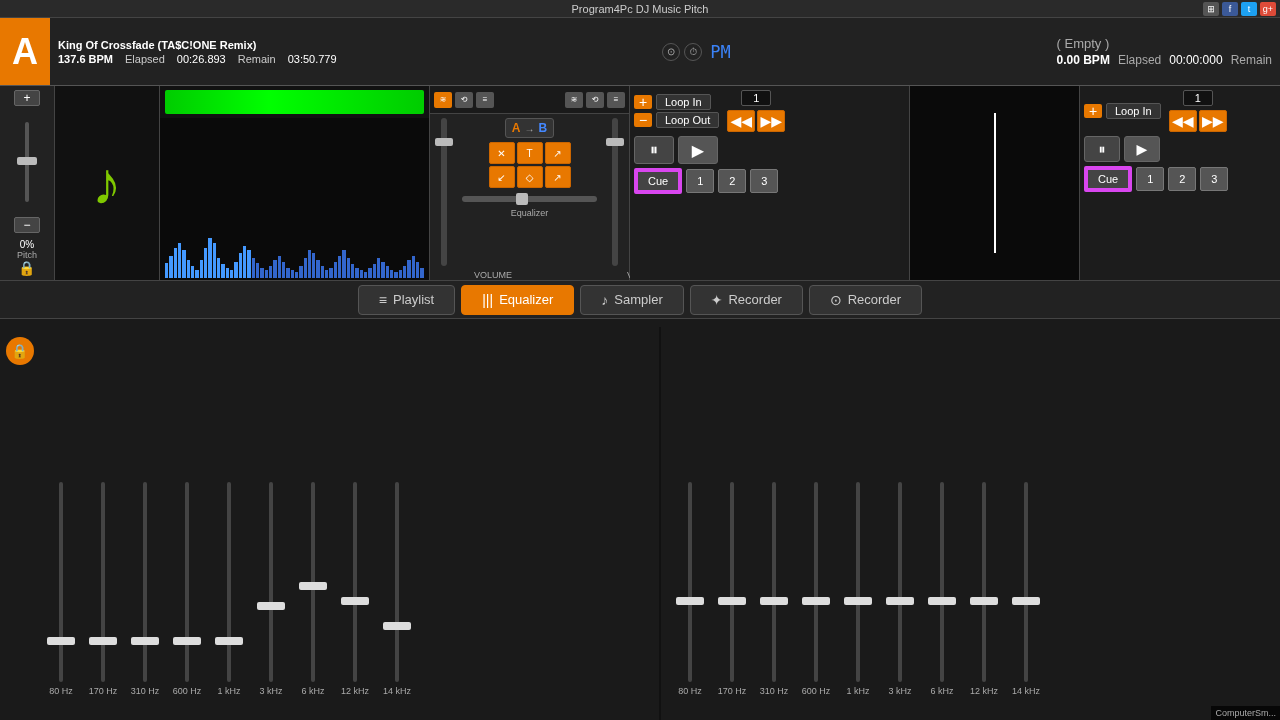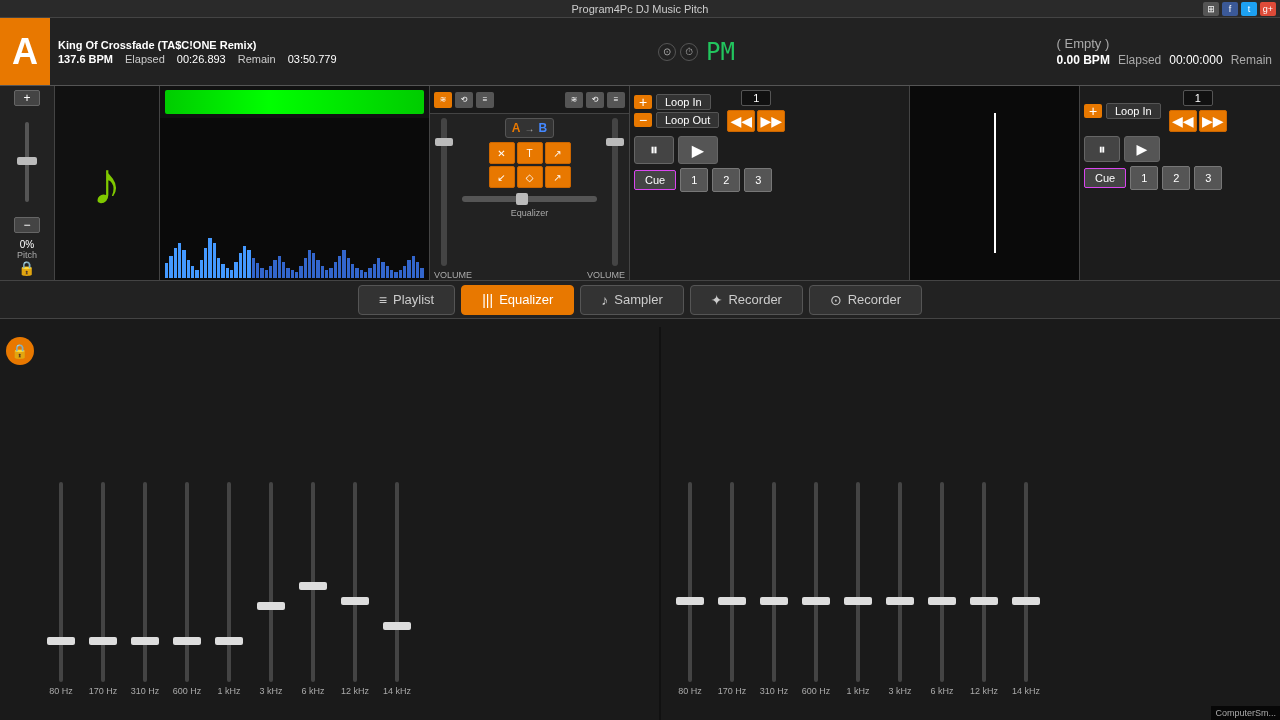--- a/index.html
+++ b/index.html
@@ -84,21 +84,21 @@
     .timer-icon { width: 18px; height: 18px; border: 1px solid #555; border-radius: 50%; display: flex; align-items: center; justify-content: center; font-size: 10px; color: #aaa; }
     .timer-display {
       background: #000;
       color: #00e5ff;
       font-size: 28px;
       font-family: 'Courier New', monospace;
       font-weight: bold;
       padding: 2px 8px;
       border: 1px solid #333;
     }
-    .time-ampm { color: #22c55e; font-size: 24px; font-family: monospace; text-align: right; }
+    .time-ampm { color: #3b82f6; font-size: 17px; font-family: monospace; text-align: right; }
 
     
     .deck-b-section {
       display: flex;
       align-items: center;
       padding: 4px 8px;
     }
     .deck-b-elapsed { display: flex; gap: 8px; margin-top: 2px; }
 
     
@@ -311,20 +311,21 @@
       top: -3px;
       left: 40%;
     }
     .crossfade-label { font-size: 9px; color: #aaa; margin-top: 2px; }
 
     .volume-labels {
       display: flex;
       justify-content: space-between;
       width: 100%;
       padding: 0 4px;
+      margin-left: 40px;
     }
     .vol-lbl { font-size: 9px; color: #aaa; }
 
     
     .transport-section {
       width: 280px;
       background: #1c1c1c;
       display: flex;
       flex-direction: column;
       padding: 4px;
@@ -403,21 +404,21 @@
     .trans-btn.play { background: #555; }
 
     .cue-row {
       display: flex;
       gap: 4px;
       margin-top: 4px;
       align-items: center;
     }
     .cue-btn {
       background: #444;
-      border: 1px solid #d946ef;
+      border: 4px solid #d946ef;
       color: #fff;
       padding: 3px 10px;
       font-size: 11px;
       cursor: pointer;
       border-radius: 2px;
     }
     .cue-num {
       width: 28px; height: 24px;
       background: #555;
       border: 1px solid #777;

